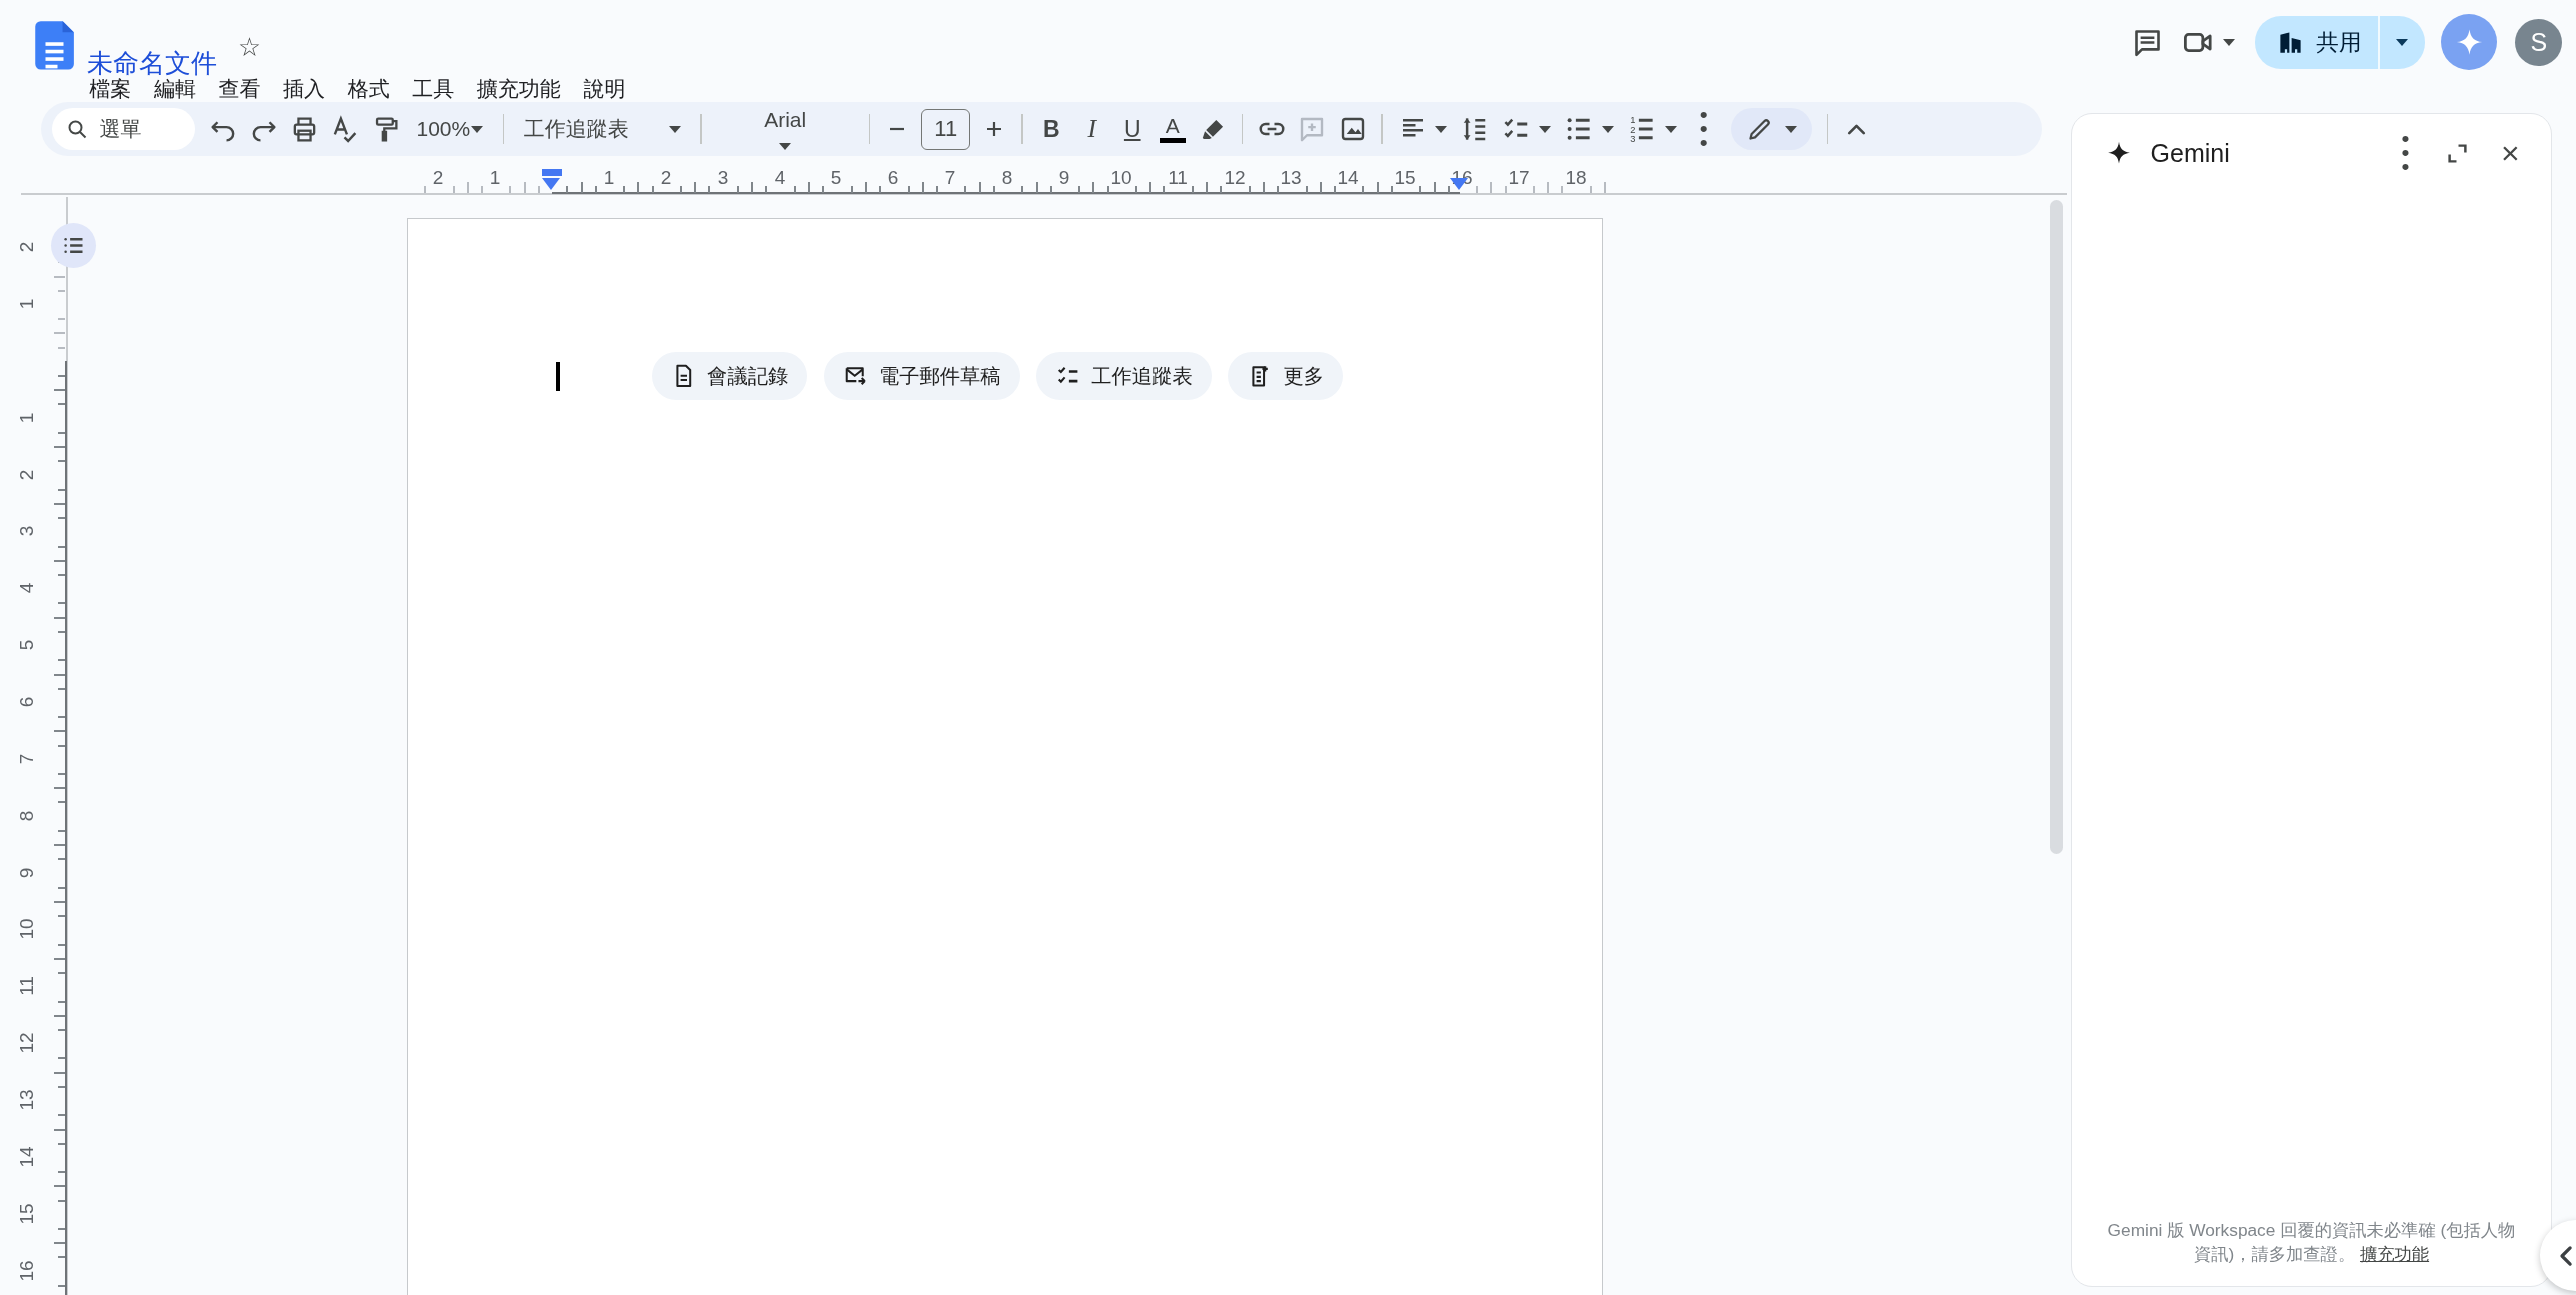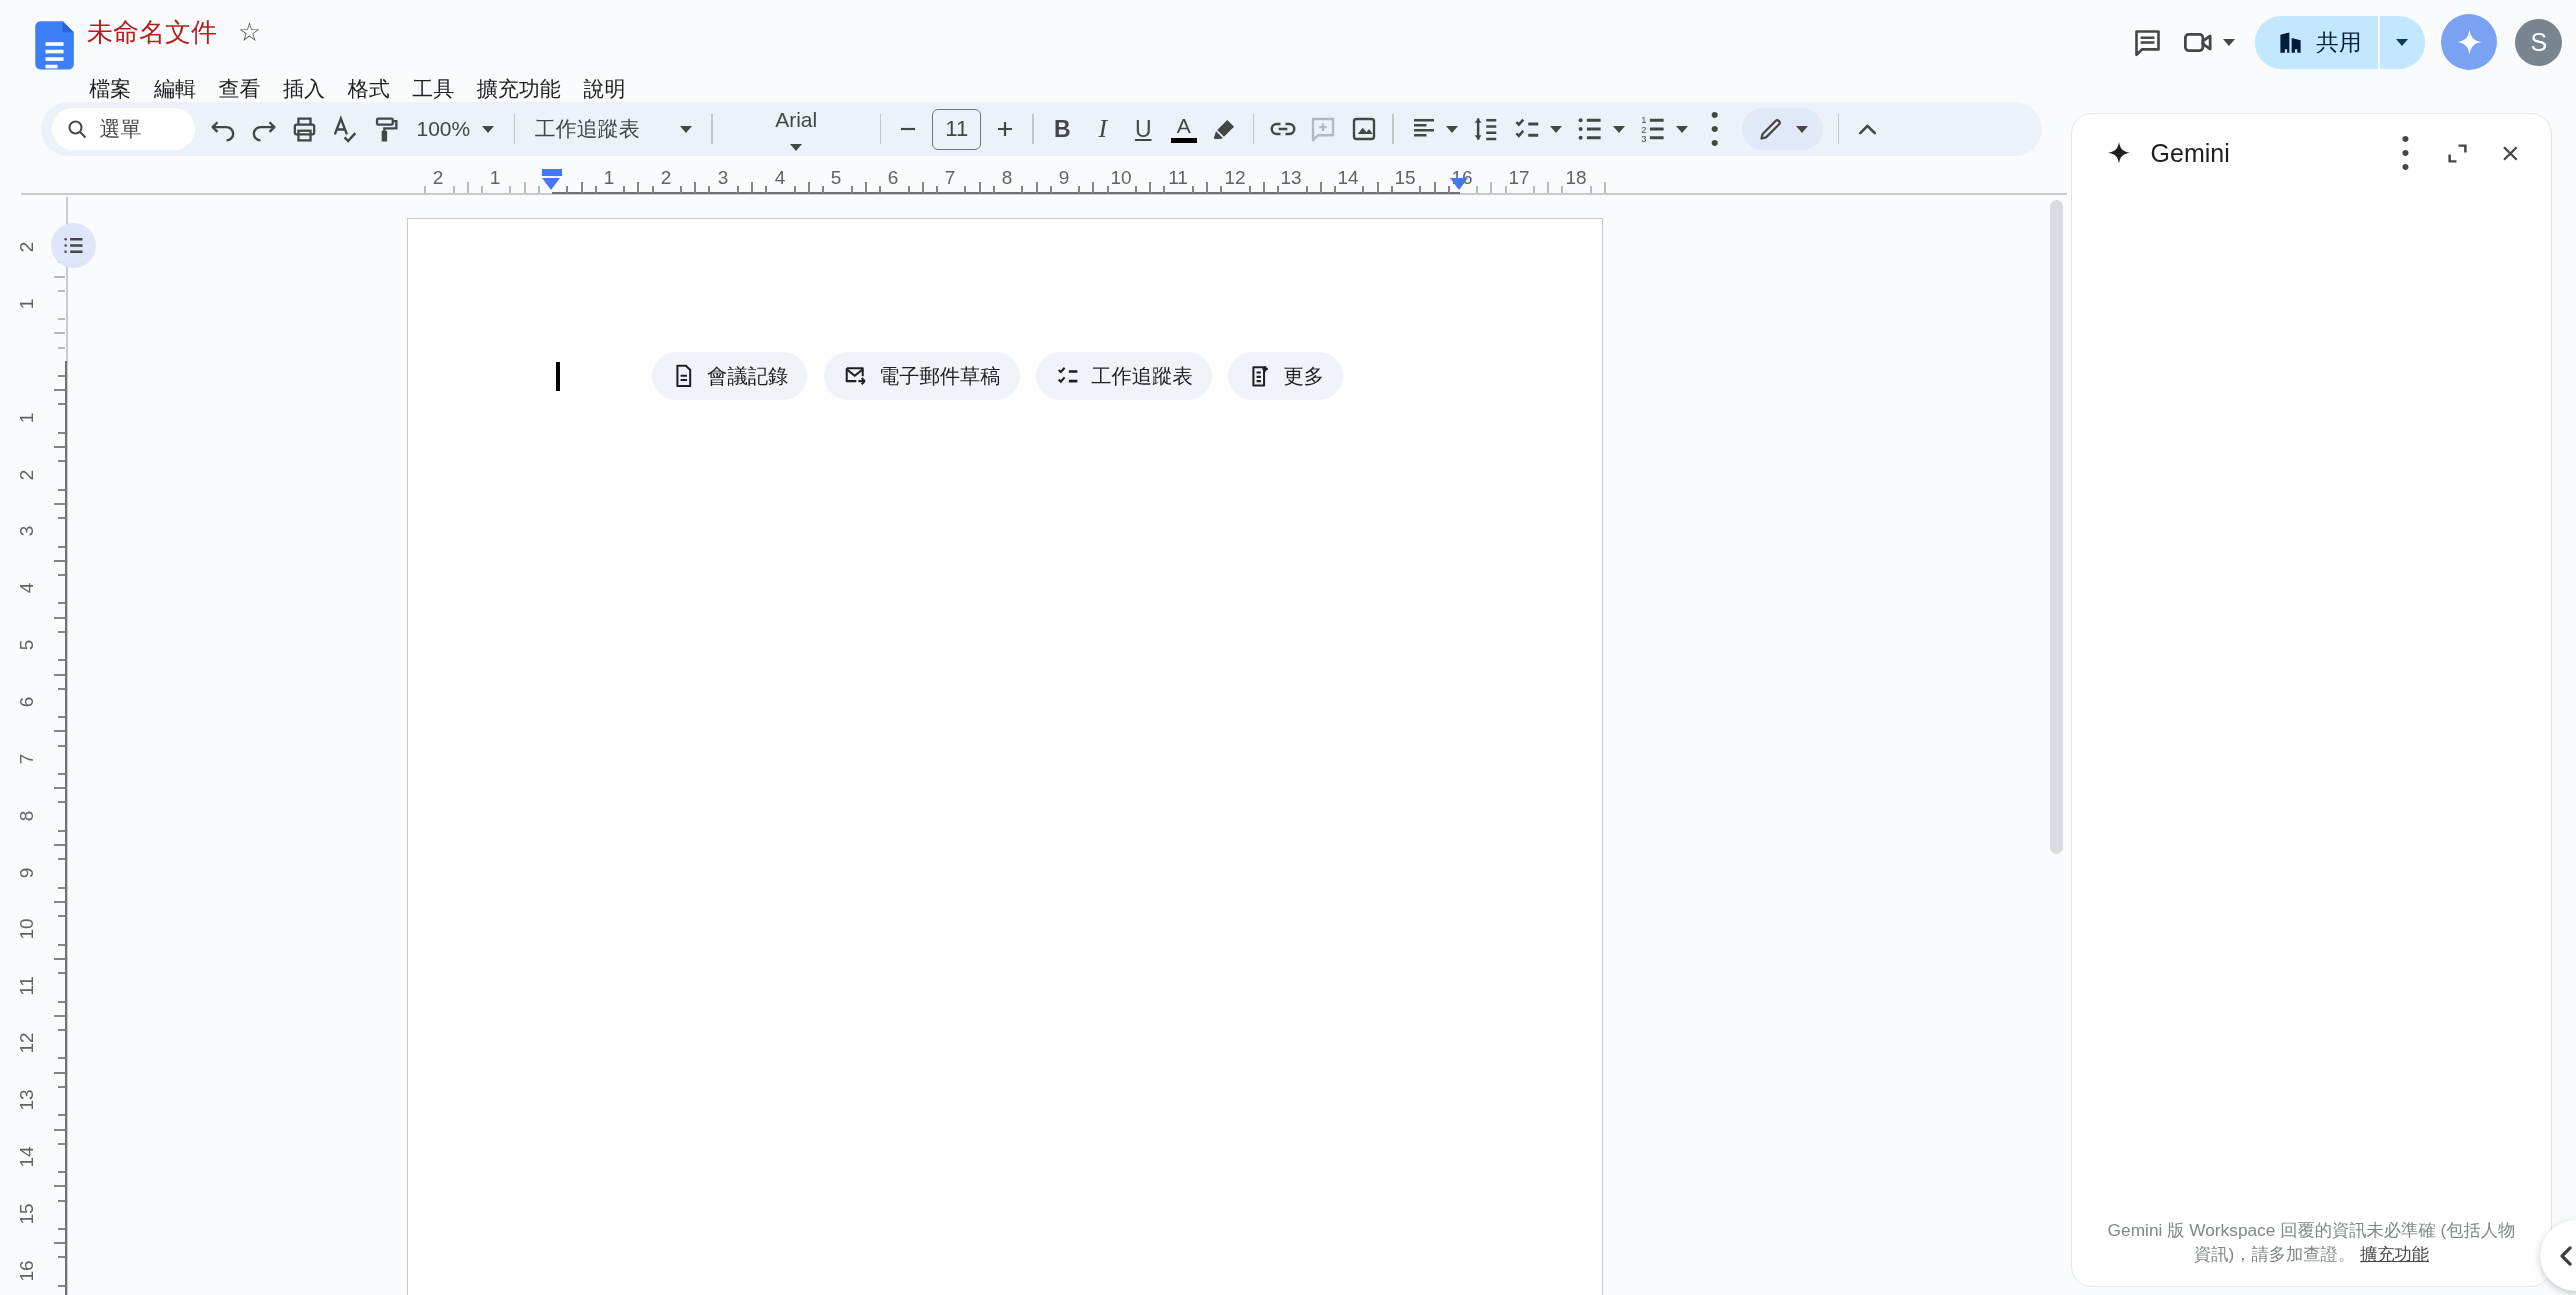--- a/index.html
+++ b/index.html
@@ -8,21 +8,21 @@
     background:#f9fbfd;color:#202124;
     font-family:"Liberation Sans","DejaVu Sans",sans-serif;
     -webkit-font-smoothing:antialiased;
   }
   svg{display:block;}
   .abs{position:absolute;}
 
   
   #logo{left:35px;top:21px;width:39px;height:53px;}
   #title-row{left:87px;top:15px;display:flex;align-items:center;gap:21px;}
-  #doc-title{font-size:26px;color:#b91c1c;}
+  #doc-title{font-size:26px;color:#1d4ed8;margin-top:31px;}
   #star{font-size:25.6px;color:#444746;line-height:1;}
   #menu-row{left:78px;top:70px;display:flex;}
   .menu-item{font-size:21px;color:#202124;padding:4.5px 11.3px;border-radius:6px;cursor:default;}
   #top-right{right:13.6px;top:13.6px;display:flex;align-items:center;height:57px;}
   .tr-iconbtn{width:57px;height:57px;display:flex;align-items:center;justify-content:center;}
   .caret{width:0;height:0;border-left:7.5px solid transparent;border-right:7.5px solid transparent;border-top:9px solid #444746;}
   .caret.sm{border-left-width:6px;border-right-width:6px;border-top-width:7.5px;}
   #videocam-group{display:flex;align-items:center;gap:7.5px;margin:0 19.6px 0 4.5px;}
   #share-btn{display:flex;align-items:center;height:53px;border-radius:26px;background:#c2e7ff;overflow:hidden;}
   #share-main{display:flex;align-items:center;gap:12px;padding:0 16.6px 0 22.6px;height:100%;}
@@ -34,21 +34,21 @@
   #avatar{width:47px;height:47px;border-radius:50%;background:#78858f;color:#fff;display:flex;align-items:center;justify-content:center;font-size:25px;margin-left:18px;}
 
   
   #toolbar{left:41px;top:102px;width:2001px;height:54px;background:#edf2fa;border-radius:27px;
     display:flex;align-items:center;padding:0 10.5px;box-sizing:border-box;gap:1.5px;}
   .tb-btn{min-width:39px;height:42px;display:flex;align-items:center;justify-content:center;border-radius:6px;color:#444746;}
   .tb-divider{width:1.5px;height:30px;background:#c4c7c5;margin:0 7.5px;}
   #menu-search{width:143px;height:42px;border-radius:21px;background:#ffffff;display:flex;align-items:center;gap:10.5px;padding:0 7.5px 0 13.6px;box-sizing:border-box;margin-right:7.5px;}
   #menu-search-label{font-size:21px;color:#444746;}
   .tb-text{font-size:21px;color:#444746;}
-  .tb-select{display:flex;align-items:center;gap:12px;padding:0 10.5px;height:42px;border-radius:6px;}
+  .tb-select{display:flex;align-items:center;gap:1px;padding:0 10.5px;height:42px;border-radius:6px;}
   #font-size-group{display:flex;align-items:center;gap:9px;margin:0 3px;}
   #font-size-box{width:47px;height:39px;border:1.5px solid #747775;border-radius:6px;display:flex;align-items:center;justify-content:center;font-size:22px;color:#444746;}
   .glyph-btn{font-size:23px;color:#444746;}
   #bold-label{font-weight:700;}
   #italic-label{font-family:"Liberation Serif","DejaVu Serif",serif;font-style:italic;font-size:25.6px;}
   #underline-label{text-decoration:underline;}
   #textcolor-stack{display:flex;flex-direction:column;align-items:center;line-height:1;}
   #textcolor-stack .bar{width:25.6px;height:5.3px;background:#000;margin-top:1.5px;}
   #mode-pill{display:flex;align-items:center;gap:12px;background:#e1e8f8;border-radius:21px;height:42px;padding:0 15px;margin:0 6px;}
   .vdots{font-size:22.6px;color:#444746;letter-spacing:0;line-height:0.62;text-align:center;}

